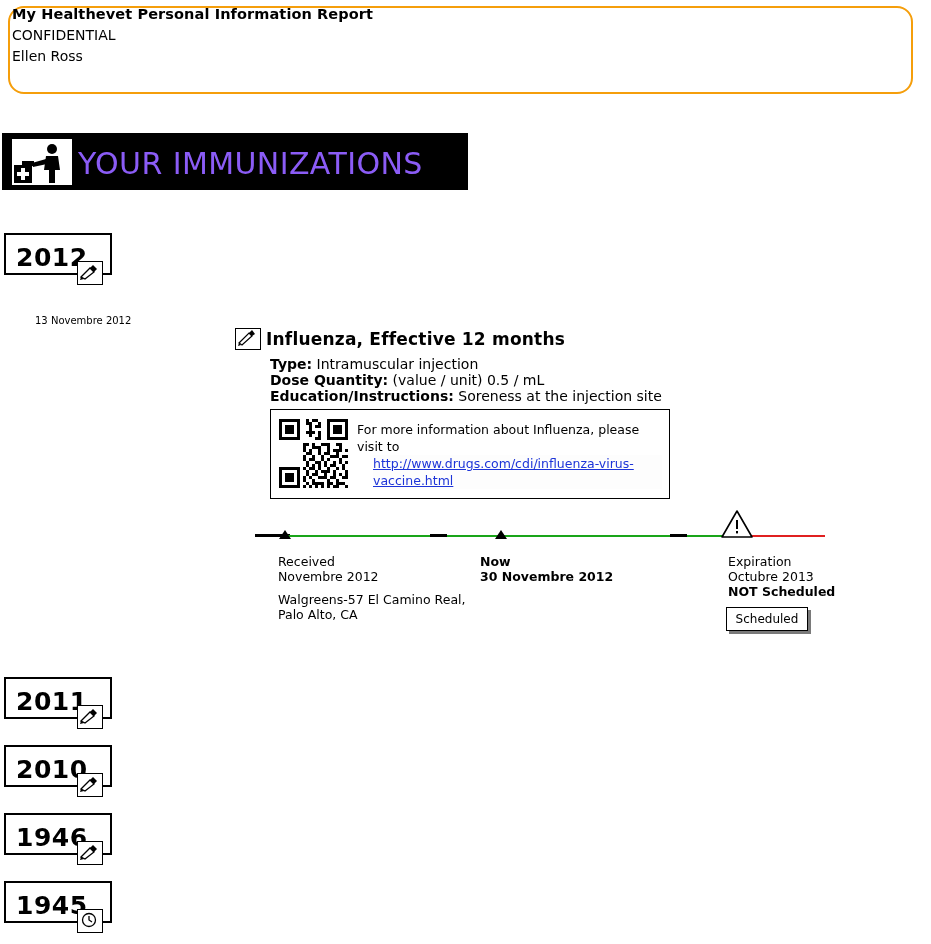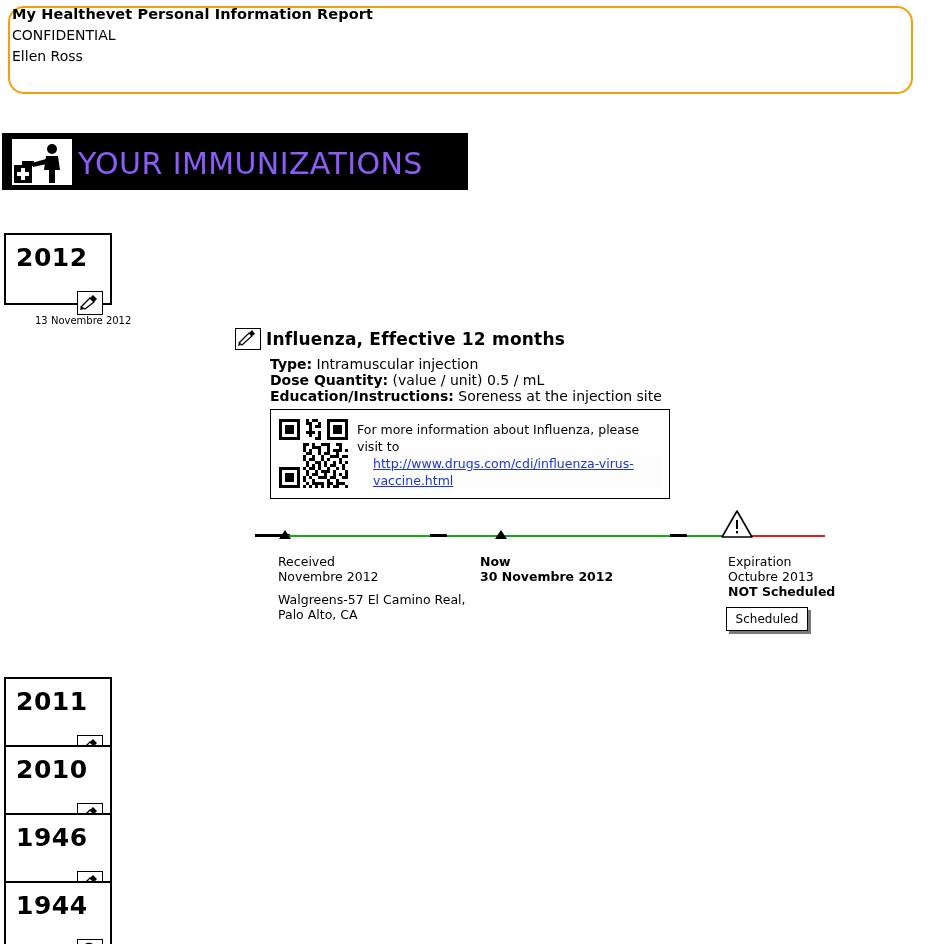--- a/index.html
+++ b/index.html
@@ -74,21 +74,21 @@
     background: #ffffff;
     border: 2px solid #000000;
     box-sizing: border-box;
   }
   .section-icon svg { display:block; }
 
   
   .year-box {
     position: absolute;
     width: 108px;
-    height: 72px;
+    height: 42px;
     border: 2px solid #000000;
     background: #ffffff;
     box-sizing: border-box;
   }
   .year-label {
     position: absolute;
     left: 10px;
     top: 8px;
     font-size: 25px;
     font-weight: bold;
@@ -481,20 +481,20 @@
   <div class="year-badge">
     <svg width="22" height="20" viewBox="0 0 22 20">
       <path d="M3 15 L12 6 L16 10 L7 17 Z" fill="none" stroke="#000" stroke-width="1.3"></path>
       <path d="M12 6 L15 3 L19 7 L16 10 Z" fill="#000"></path>
       <path d="M3 15 L2 18 L6 17 Z" fill="#000"></path>
     </svg>
   </div>
 </div>
 
 <div class="year-box" style="left:4px; top:881px;">
-  <div class="year-label">1944</div>
+  <div class="year-label">1945</div>
   <div class="year-badge">
     <svg width="22" height="20" viewBox="0 0 22 20">
       <circle cx="11" cy="10" r="6.5" fill="none" stroke="#000" stroke-width="1.3"></circle>
       <path d="M11 6 L11 10 L14 12" fill="none" stroke="#000" stroke-width="1.3"></path>
     </svg>
   </div>
 </div>
 
 </body></html>

